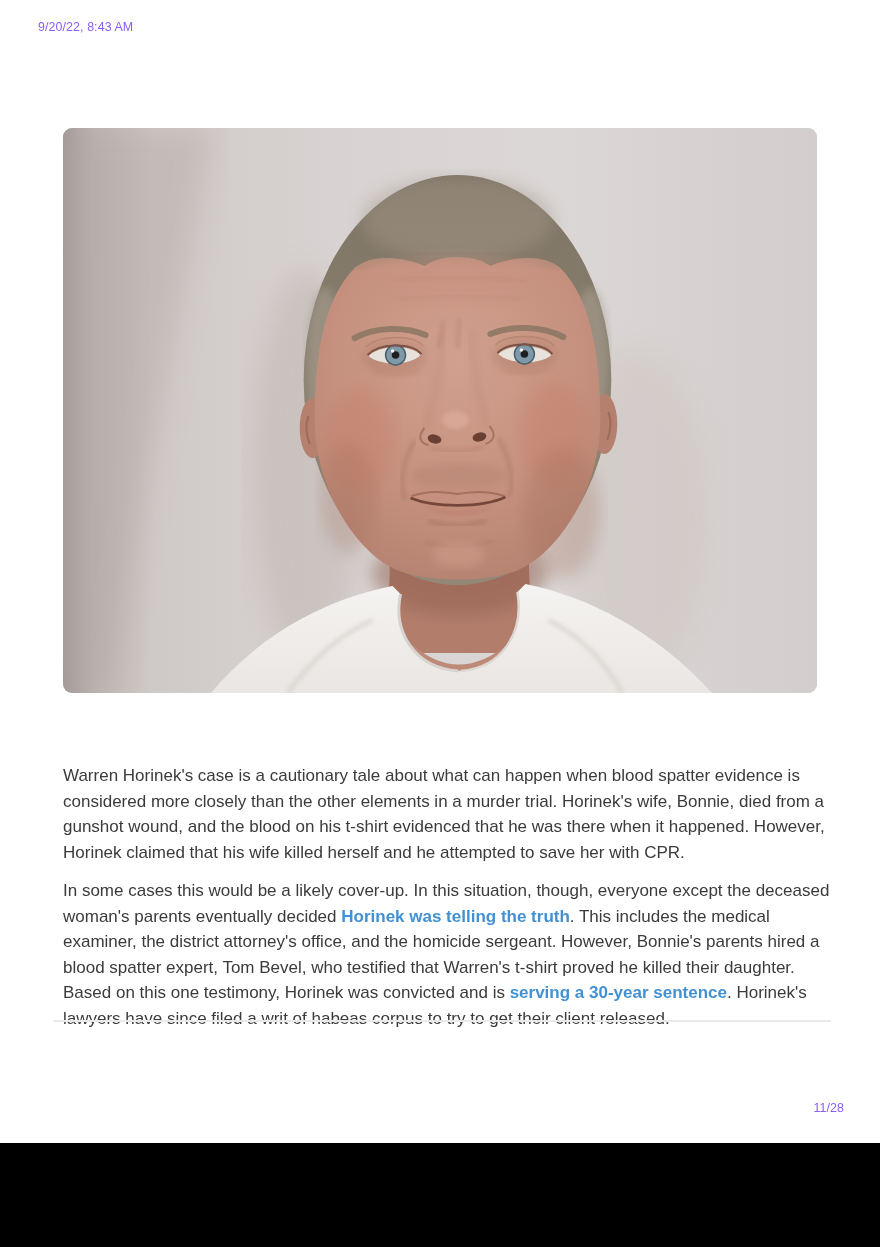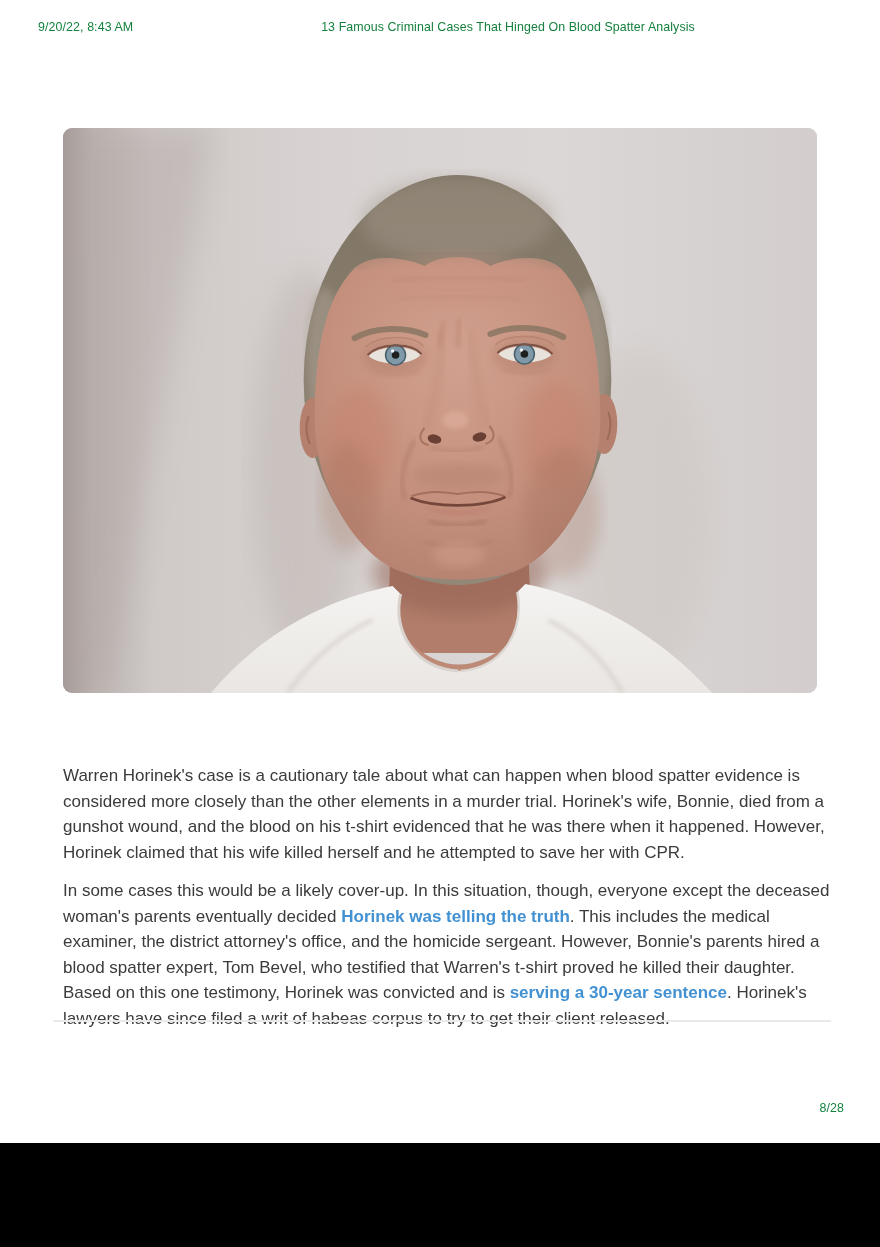--- a/index.html
+++ b/index.html
@@ -12,21 +12,21 @@
     position: relative;
     width: 880px;
     height: 1247px;
     background: #ffffff;
     overflow: hidden;
   }
   
   .print-meta {
     position: absolute;
     font-size: 12.4px;
-    color: #15803d;
+    color: #8b5cf6;
     white-space: nowrap;
     letter-spacing: 0.1px;
   }
   .header-date { left: 38px; top: 20px; }
   .header-title { left: 508px; top: 20px; transform: translateX(-50%); }
   .footer-page { top: 1101px; right: 36px; }
   
   .photo-wrap {
     position: absolute;
     left: 63px;
@@ -75,21 +75,20 @@
     background: #000000;
   }
 </style>
 </head>
 <body>
 
 <div class="sheet">
 
   <div class="print-meta header-date">9/20/22, 8:43 AM</div>
 
-  <div class="print-meta header-title">13 Famous Criminal Cases That Hinged On Blood Spatter Analysis</div>
 
   <div class="photo-wrap">
     <svg viewBox="0 0 755 565" preserveAspectRatio="none">
       <defs>
         <linearGradient id="wall" x1="0" y1="0" x2="1" y2="0">
           <stop offset="0" stop-color="#a49b98"></stop>
           <stop offset="0.04" stop-color="#bdb5b2"></stop>
           <stop offset="0.12" stop-color="#cfc9c7"></stop>
           <stop offset="0.35" stop-color="#d8d3d2"></stop>
           <stop offset="0.65" stop-color="#dbd7d6"></stop>
@@ -211,17 +210,17 @@
     </svg>
   </div>
 
   <div class="article-body" style="color: rgb(59, 59, 59); margin-top: 36px;">
     <p><span>Warren Horinek's case is a cautionary tale about what can happen when blood spatter evidence is considered more closely than the other elements in a murder trial. Horinek's wife, Bonnie, died from a gunshot wound, and the blood on his t-shirt evidenced that he was there when it happened. However, Horinek claimed that his wife killed herself and he attempted to save her with CPR.</span></p>
     <p><span>In some cases this would be a likely cover-up. In this situation, though, everyone except the deceased woman's parents eventually decided </span><a href="#">Horinek was telling the truth</a><span>. This includes the medical examiner, the district attorney's office, and the homicide sergeant. However, Bonnie's parents hired a blood spatter expert, Tom Bevel, who testified that Warren's t-shirt proved he killed their daughter. Based on this one testimony, Horinek was convicted and is </span><a href="#">serving a 30-year sentence</a><span>. Horinek's lawyers have since filed a writ of habeas corpus to try to get their client released.</span></p>
   </div>
 
   <hr class="divider">
 
-  <div class="print-meta footer-page">8/28</div>
+  <div class="print-meta footer-page">11/28</div>
 
   <div class="black-band"></div>
 
 </div>
 
 </body></html>

